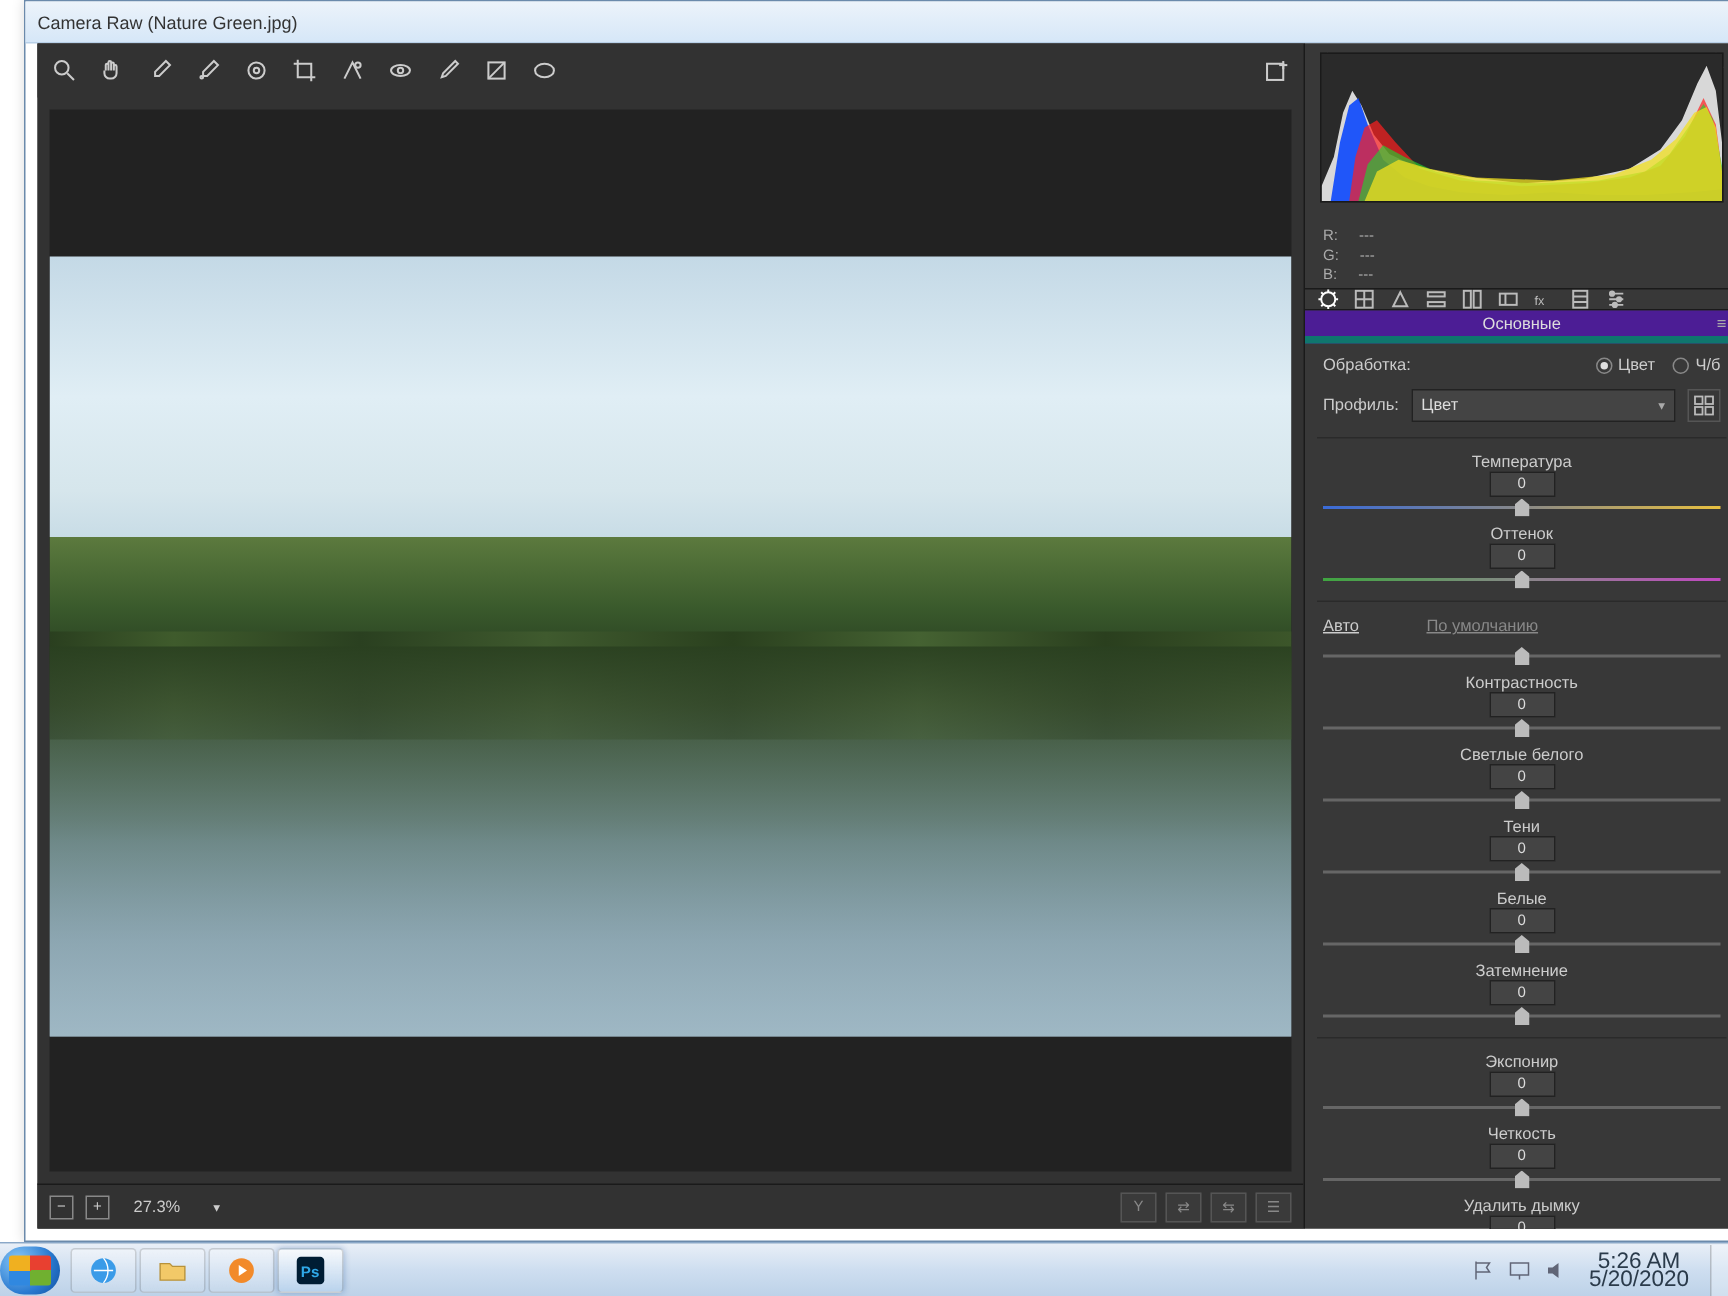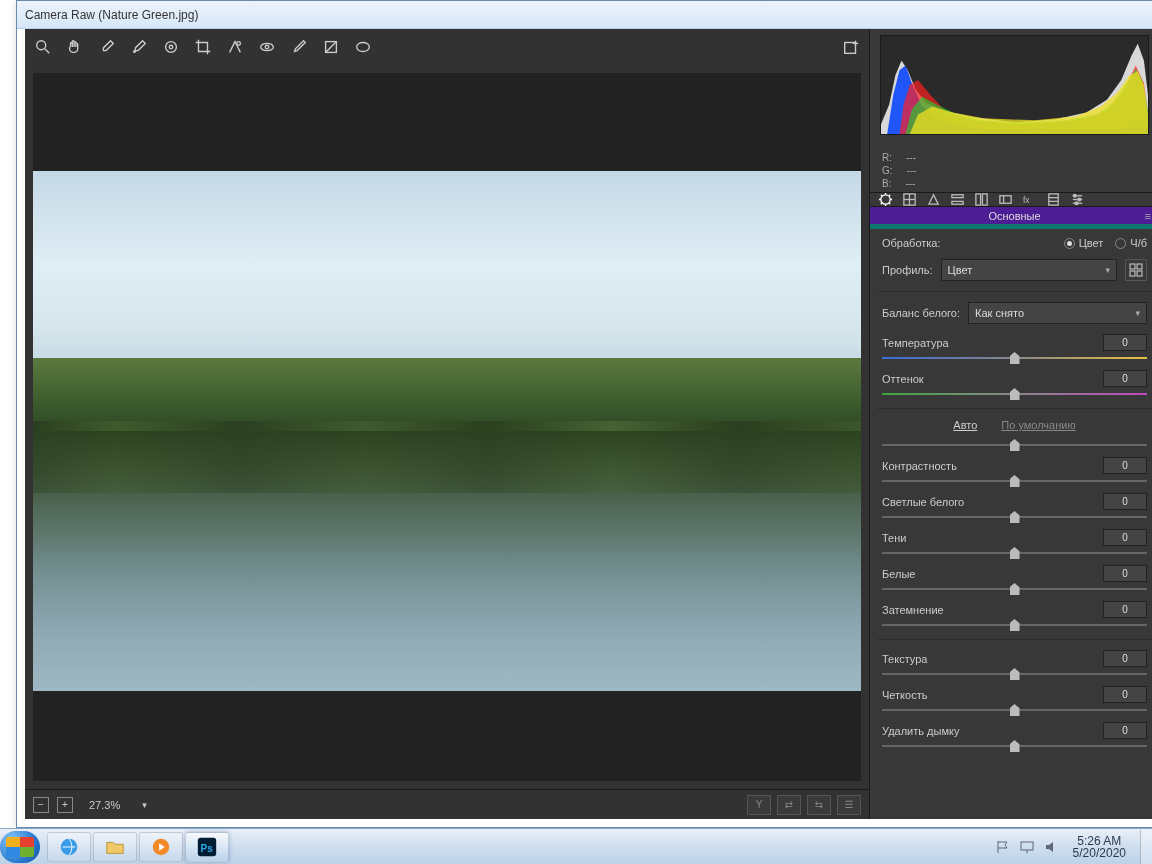--- a/index.html
+++ b/index.html
@@ -42,42 +42,42 @@
 .row-label { flex-shrink:0;text-align:right;}
 .radio-grp { margin-left:auto; display:flex; gap:12px; align-items:center;}
 .radio { display:flex; align-items:center; gap:4px; cursor:pointer;}
 .radio-dot{width:11px;height:11px;border-radius:50%;border:1px solid #888;display:flex;align-items:center;justify-content:center;}
 .radio-dot.on::after{content:"";width:5px;height:5px;border-radius:50%;background:#ddd;}
 .select { flex:1; height:22px; background:#444; border:1px solid #222; color:#ddd; font-size:11px; padding:0 6px; display:flex; align-items:center; justify-content:space-between; cursor:pointer;}
 .select::after{content:"▾";color:#aaa;font-size:9px;}
 .grid-ico{width:22px;height:22px;border:1px solid #555;display:flex;align-items:center;justify-content:center;cursor:pointer;}
 .grid-ico svg{width:14px;height:14px;stroke:#bbb;fill:none;stroke-width:1.2;}
 .slider-row { margin-bottom:4px;}
-.slider-head { display:flex; align-items:center; justify-content:space-between; margin-bottom:3px;}
+.slider-head { display:flex; align-items:center; justify-content:space-between; margin-bottom:3px;flex-direction:column;}
 .slider-val { width:44px; height:17px; background:#444; border:1px solid #222; color:#ddd; font-size:10px; text-align:center; line-height:15px;}
 .slider-track { height:8px; position:relative; margin-bottom:8px;}
 .slider-track::before{content:"";position:absolute;top:3px;left:0;right:0;height:2px;background:#666;}
 .slider-track.temp::before{background:linear-gradient(90deg,#3a6bd8,#888,#e8c040);}
 .slider-track.tint::before{background:linear-gradient(90deg,#3fa540,#888,#c048c0);}
 .thumb{position:absolute;top:-2px;left:50%;transform:translateX(-50%);width:10px;height:12px;background:#bbb;clip-path:polygon(50% 0,100% 35%,100% 100%,0 100%,0 35%);cursor:pointer;}
 .divider{height:1px;background:#2a2a2a;margin:10px -4px;}
-.links-row{display:flex;justify-content:center;gap:24px;margin:6px 0 10px;}
+.links-row{display:flex;gap:45px;margin:6px 0 10px;}
 .link{color:#ccc;font-size:11px;text-decoration:underline;cursor:pointer;}
 .link.dim{color:#888;}
 .footer { height:44px; background:#383838; display:flex; align-items:center; justify-content:flex-end; padding:0 14px; gap:10px; border-top:1px solid #222;}
 .btn { min-width:80px; height:24px; border:1px solid #666; border-radius:12px; background:#444; color:#ddd; font-size:11px; display:flex; align-items:center; justify-content:center; cursor:pointer;}
 .btn.primary{background:#555;}
 
 .taskbar { position:absolute; bottom:0; left:0; right:0; height:36px; background:linear-gradient(#e9eff7,#cedef0 50%,#bdd2e8); border-top:1px solid #8aa8c8; display:flex; align-items:center; padding:0 0;}
 .start-orb{width:40px;height:32px;border-radius:16px;background:radial-gradient(circle at 30% 30%,#88c8f8,#2a7ad0 60%,#1050a0);margin-right:6px;cursor:pointer;position:relative;}
 .start-orb::before{content:"";position:absolute;inset:6px;background:conic-gradient(#e84030 0 25%,#70b030 25% 50%,#3088e0 50% 75%,#f0b020 75% 100%);border-radius:2px;}
 .tb-item{width:44px;height:30px;margin:0 1px;border:1px solid rgba(0,0,0,.15);border-radius:3px;background:linear-gradient(rgba(255,255,255,.4),rgba(255,255,255,.1));display:flex;align-items:center;justify-content:center;cursor:pointer;}
 .tb-item.active{background:linear-gradient(rgba(255,255,255,.7),rgba(180,210,240,.5));box-shadow:0 0 4px rgba(0,60,140,.3);}
 .tb-ico{width:22px;height:22px;}
-.tray{margin-left:auto;display:flex;align-items:center;gap:8px;color:#2a3a4a;font-size:12px;}
+.tray{margin-left:auto;display:flex;align-items:center;gap:8px;color:#2a3a4a;font-size:15px;}
 .tray-ico{width:16px;height:16px;opacity:.7;}
 .clock{text-align:center;line-height:12px;margin:0 6px;}
 .show-desk{width:12px;height:34px;border-left:1px solid rgba(0,0,0,.2);background:rgba(255,255,255,.3);cursor:pointer;}
 </style>
 </head>
 <body>
 
 <div class="window">
   <div class="titlebar">
     <span class="titlebar-text">Camera Raw (Nature Green.jpg)</span>
@@ -289,26 +289,20 @@
           <span class="grid-ico">
               <svg viewBox="0 0 14 14">
                 <rect x="1" y="1" width="5" height="5"></rect>
                 <rect x="8" y="1" width="5" height="5"></rect>
                 <rect x="1" y="8" width="5" height="5"></rect>
                 <rect x="8" y="8" width="5" height="5"></rect>
               </svg>
             </span>
         </div>
         <div class="divider"></div>
-        <div class="row">
-          <span class="row-label">Баланс белого:</span>
-          <div class="select">
-              <span>Как снято</span>
-            </div>
-        </div>
         <div class="slider-row">
           <div class="slider-head">
               <span>Температура</span>
               <span class="slider-val">0</span>
             </div>
           <div class="slider-track temp">
               <span class="thumb"></span>
             </div>
         </div>
         <div class="slider-row">
@@ -371,21 +365,21 @@
               <span>Затемнение</span>
               <span class="slider-val">0</span>
             </div>
             <div class="slider-track">
               <span class="thumb"></span>
             </div>
           </div>
         <div class="divider"></div>
         <div class="slider-row">
             <div class="slider-head">
-              <span>Текстура</span>
+              <span>Экспонир</span>
               <span class="slider-val">0</span>
             </div>
             <div class="slider-track">
               <span class="thumb"></span>
             </div>
           </div>
         <div class="slider-row">
             <div class="slider-head">
               <span>Четкость</span>
               <span class="slider-val">0</span>

